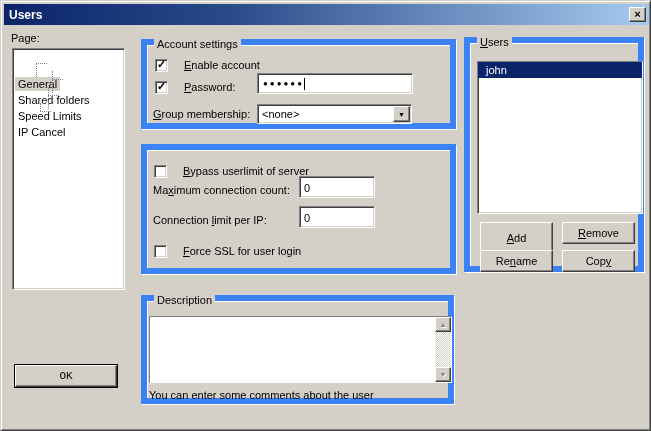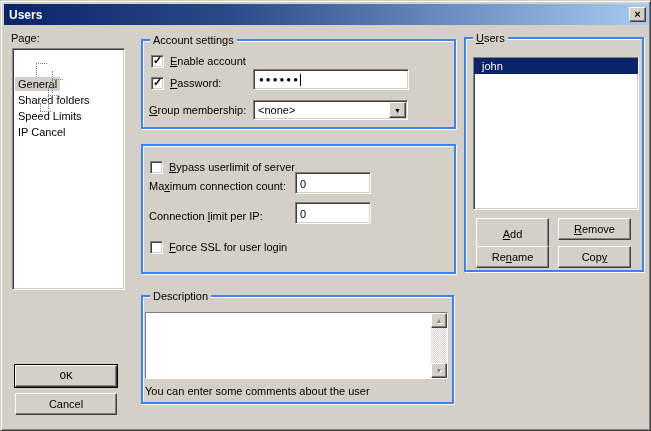--- a/index.html
+++ b/index.html
@@ -31,38 +31,38 @@
   .lbl { position:absolute; white-space:nowrap; line-height:12px; }
   .mn { text-decoration:underline; }
 
   
   .sunken {
     background:#fff; border:1px solid; border-color:#808080 #ffffff #ffffff #808080;
     box-shadow: inset 1px 1px 0 #404040, inset -1px -1px 0 #d4d0c8;
   }
 
   
-  .group { position:absolute; border:2px solid #3b82f6; box-shadow: inset 1px 1px 0 #ffffff, 1px 1px 0 #ffffff; }
+  .group { position:absolute; border:6px solid #3b82f6; box-shadow: inset 1px 1px 0 #ffffff, 1px 1px 0 #ffffff; }
   .group-title { position:absolute; top:-7px; left:7px; background:#d4d0c8; padding:0 3px; line-height:13px; white-space:nowrap; }
 
   
   .btn {
     position:absolute; background:#d4d0c8;
     border:1px solid; border-color:#ffffff #404040 #404040 #ffffff;
     box-shadow: inset -1px -1px 0 #808080;
     display:flex; align-items:center; justify-content:center;
     font-family:"Liberation Sans",sans-serif; font-size:11px; cursor:default; white-space:nowrap;
   }
   .btn.default { outline:1px solid #000;font-family:Liberation Mono, monospace; }
 
   
   .cb-row { position:absolute; display:flex; align-items:center; height:14px; }
   .cb { width:13px; height:13px; flex:0 0 13px; display:flex; align-items:center; justify-content:center; }
   .check { font-size:11px; font-weight:bold; line-height:11px; margin-top:-2px; }
-  .cb-label { margin-left:6px; white-space:nowrap; }
+  .cb-label { margin-left:16px; white-space:nowrap; }
 
   
   .field { position:absolute; display:flex; align-items:center; padding-left:5px; }
   .dots { font-size:8px; font-weight:bold; letter-spacing:2px; line-height:10px; }
   .caret { width:1px; height:12px; background:#000; }
   input.tfield { position:absolute; font:11px "Liberation Sans",sans-serif; padding:1px 0 0 4px; outline:none; }
 
   
   .combo { position:absolute; }
   .combo-text { position:absolute; left:4px; top:2px; line-height:14px; }
@@ -237,15 +237,14 @@
       </div>
     <div class="btn" style="left:10px; top:207px; width:73px; height:22px;">
         <span><span>Re</span><span class="mn">n</span><span>ame</span></span>
       </div>
     <div class="btn" style="left:92px; top:207px; width:73px; height:22px;">
         <span><span>Cop</span><span class="mn">y</span></span>
       </div>
   </div>
 
   <div class="btn default" style="left:14px; top:364px; width:102px; height:22px;">OK</div>
-  <div class="btn" style="left:14px; top:392px; width:102px; height:22px;">Cancel</div>
 
 </div>
 
 </body></html>

